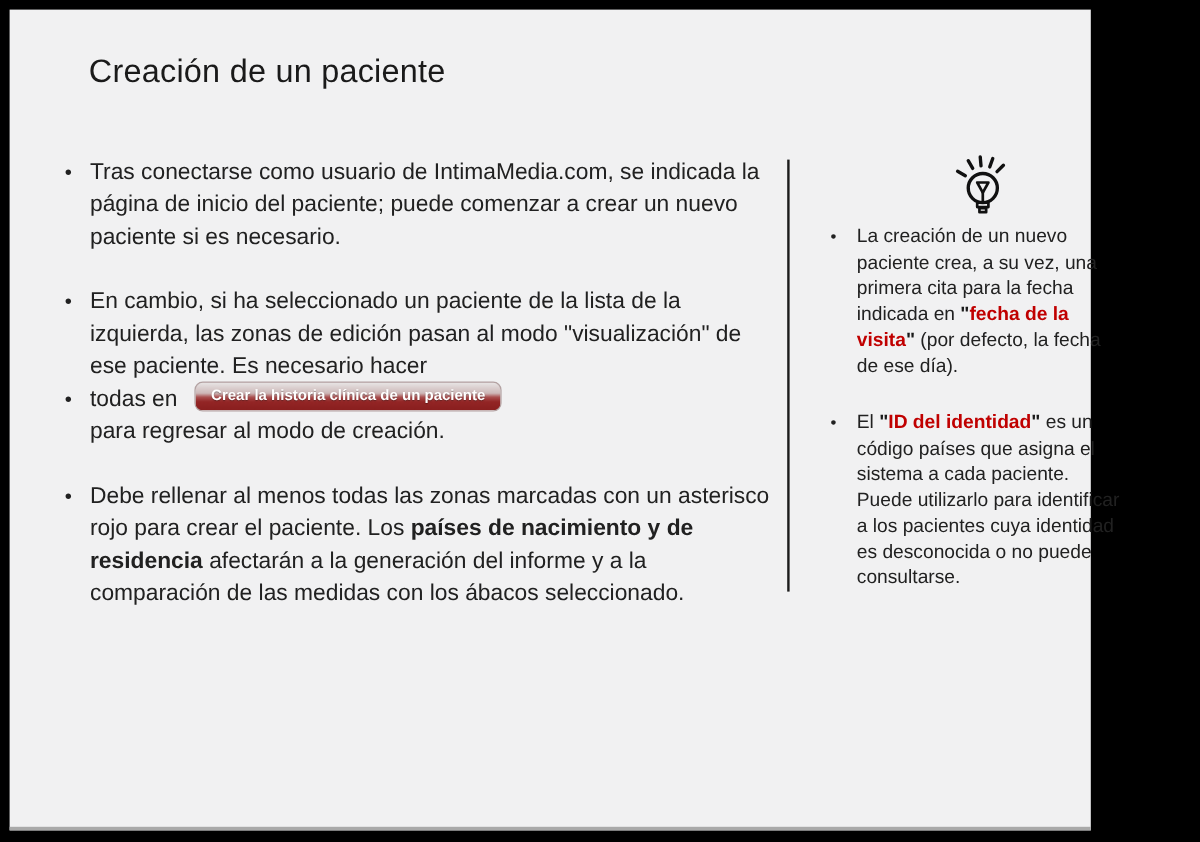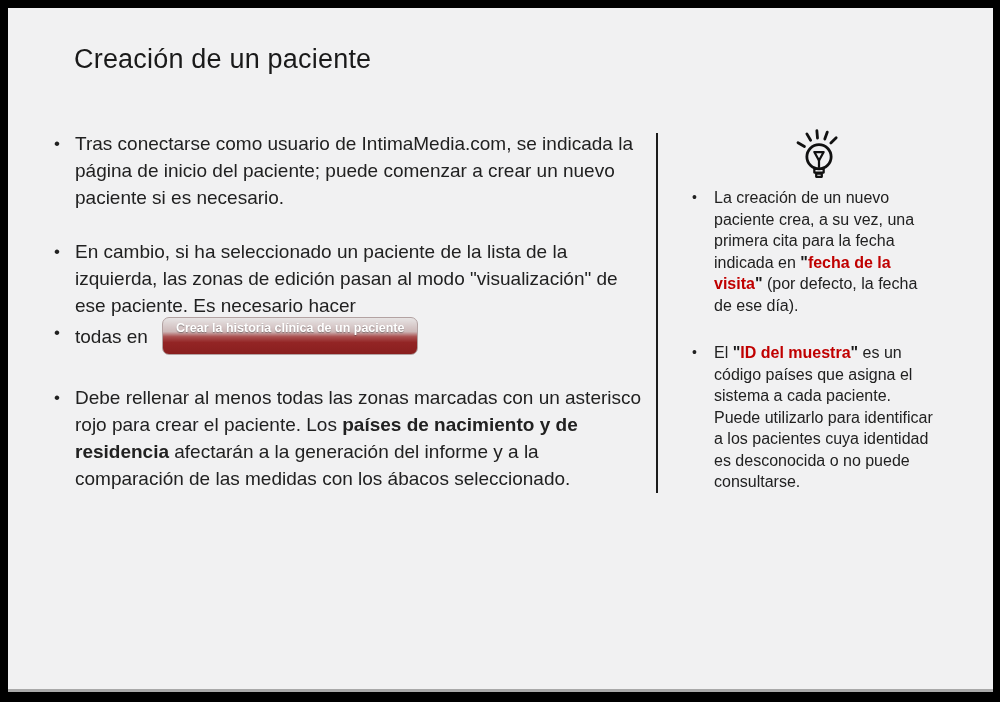--- a/index.html
+++ b/index.html
@@ -1,39 +1,39 @@
 <!DOCTYPE html>
 <html><head>
 <meta charset="utf-8">
 <style>
   html,body{margin:0;padding:0;}
   body{
     width:1000px;height:702px;background:#000;
     font-family:"Liberation Sans",sans-serif;position:relative;overflow:hidden;
   }
   .slide{
-    position:absolute;left:8px;top:8px;width:985px;height:681px;
+    position:absolute;left:8px;top:8px;width:901px;height:681px;
     background:#f1f1f2;border-bottom:3px solid #a9a9a9;
   }
   .title{
     position:absolute;left:66px;top:36px;margin:0;
     font-size:27px;font-weight:400;color:#1a1a1a;letter-spacing:.2px;
   }
   
   .left-col{
     position:absolute;left:46px;top:122px;width:596px;
     font-size:19px;line-height:27px;color:#212121;
   }
   .bullet{display:flex;}
   .bullet .dot{flex:none;width:21px;font-size:17px;}
   .bullet .btext{flex:1;}
   .mb{margin-bottom:27px;}
   b{font-weight:bold;}
   .create-btn{
-    display:inline-block;margin-left:14px;padding:3px 13px 18px;
+    display:inline-block;margin-left:14px;padding:3px 13px 5px;
     border-radius:7px;border:1px solid #b3a2a2;
     background:linear-gradient(180deg,#e7e4e4 0%,#cdb8b8 38%,#aa5050 52%,#932525 68%,#891e1e 100%);
     color:#fff;font-size:12.5px;font-weight:bold;line-height:15px;
     vertical-align:middle;position:relative;top:-2px;white-space:nowrap;
     text-shadow:0 1px 1px rgba(0,0,0,.35);cursor:pointer;
   }
   
   .divider{
     position:absolute;left:648px;top:125px;width:2px;height:360px;background:#1c1c1c;
   }
@@ -65,20 +65,21 @@
 
     <div class="bullet">
       <span class="dot">•</span>
       <div class="btext">En cambio, si ha seleccionado un paciente de la lista de la izquierda, las zonas de edición pasan al modo "visualización" de ese paciente. Es necesario hacer</div>
     </div>
 
     <div class="bullet mb">
       <span class="dot">•</span>
       <div class="btext">
         <div><span>todas en</span><span class="create-btn">Crear la historia clínica de un paciente</span></div>
+        <div>para regresar al modo de creación.</div>
       </div>
     </div>
 
     <div class="bullet">
       <span class="dot">•</span>
       <div class="btext"><span>Debe rellenar al menos todas las zonas marcadas con un asterisco rojo para crear el paciente. Los </span><b>países de nacimiento y de residencia</b><span> afectarán a la generación del informe y a la comparación de las medidas con los ábacos seleccionado.</span></div>
     </div>
 
   </div>
 
@@ -103,18 +104,18 @@
 
   <div class="notes">
 
     <div class="bullet note-gap">
       <span class="dot">•</span>
       <div class="btext"><span>La creación de un nuevo paciente crea, a su vez,  una primera cita para la fecha indicada en </span><span class="bq">"</span><span class="red">fecha de la visita</span><span class="bq">"</span><span> (por defecto, la fecha de ese día).</span></div>
     </div>
 
     <div class="bullet">
       <span class="dot">•</span>
-      <div class="btext"><span>El </span><span class="bq">"</span><span class="red">ID del muestra</span><span class="bq">"</span><span> es un código países que asigna el sistema a cada paciente. Puede utilizarlo para identificar a los pacientes cuya identidad es desconocida o no puede consultarse.</span></div>
+      <div class="btext"><span>El </span><span class="bq">"</span><span class="red">ID del identidad</span><span class="bq">"</span><span> es un código países que asigna el sistema a cada paciente. Puede utilizarlo para identificar a los pacientes cuya identidad es desconocida o no puede consultarse.</span></div>
     </div>
 
   </div>
 
 </div>
 
 </body></html>

